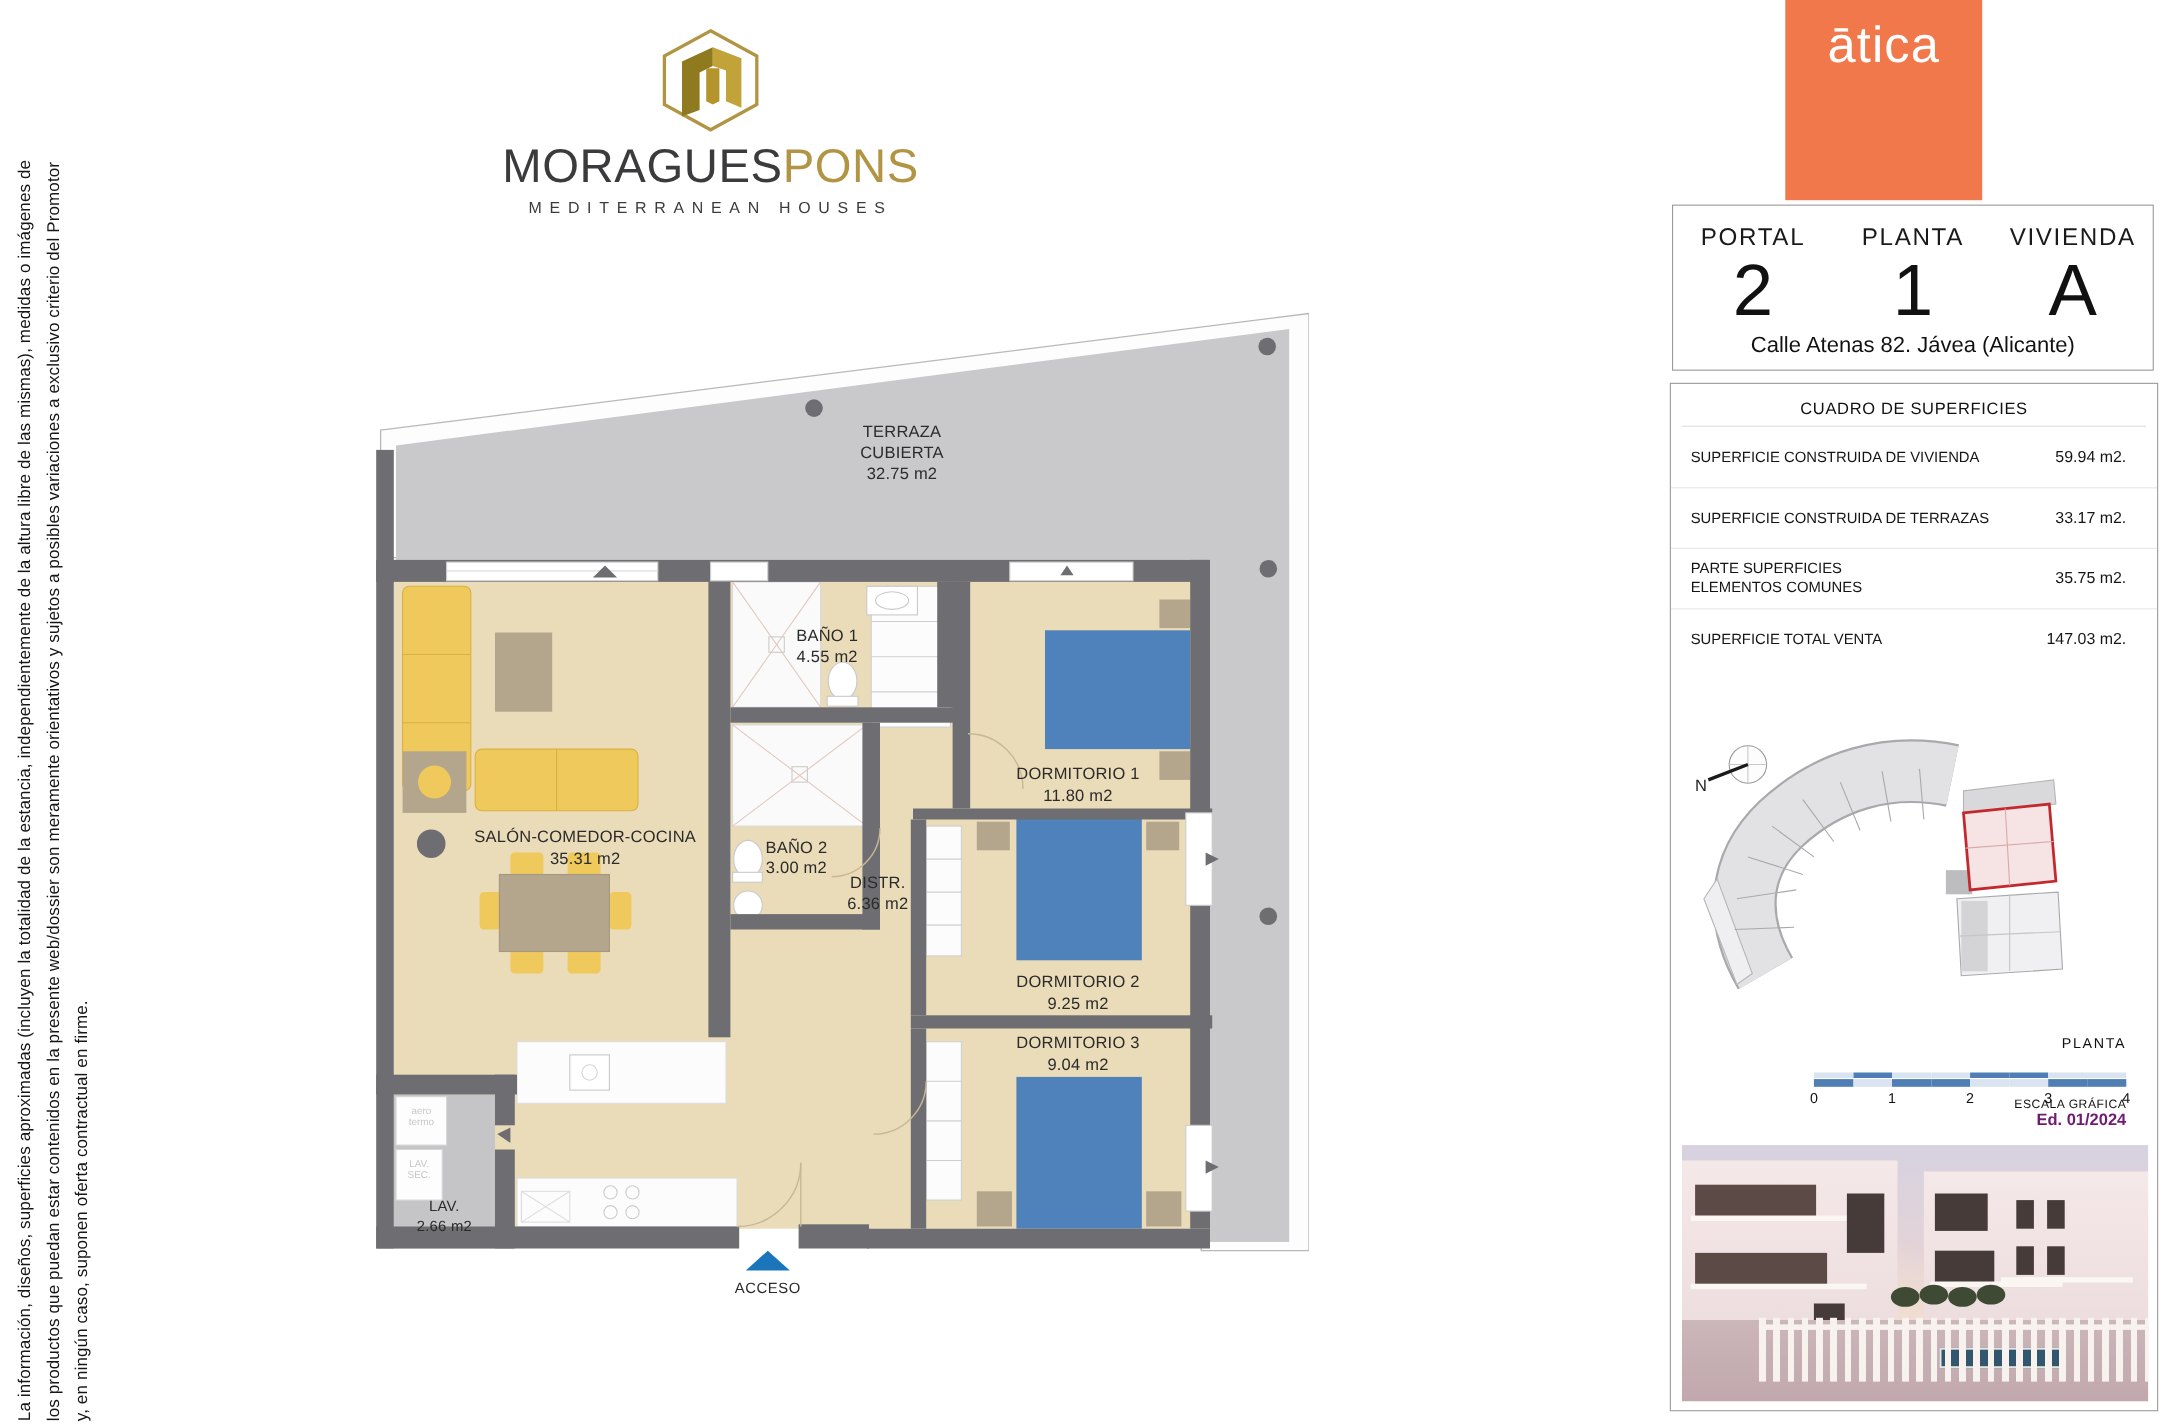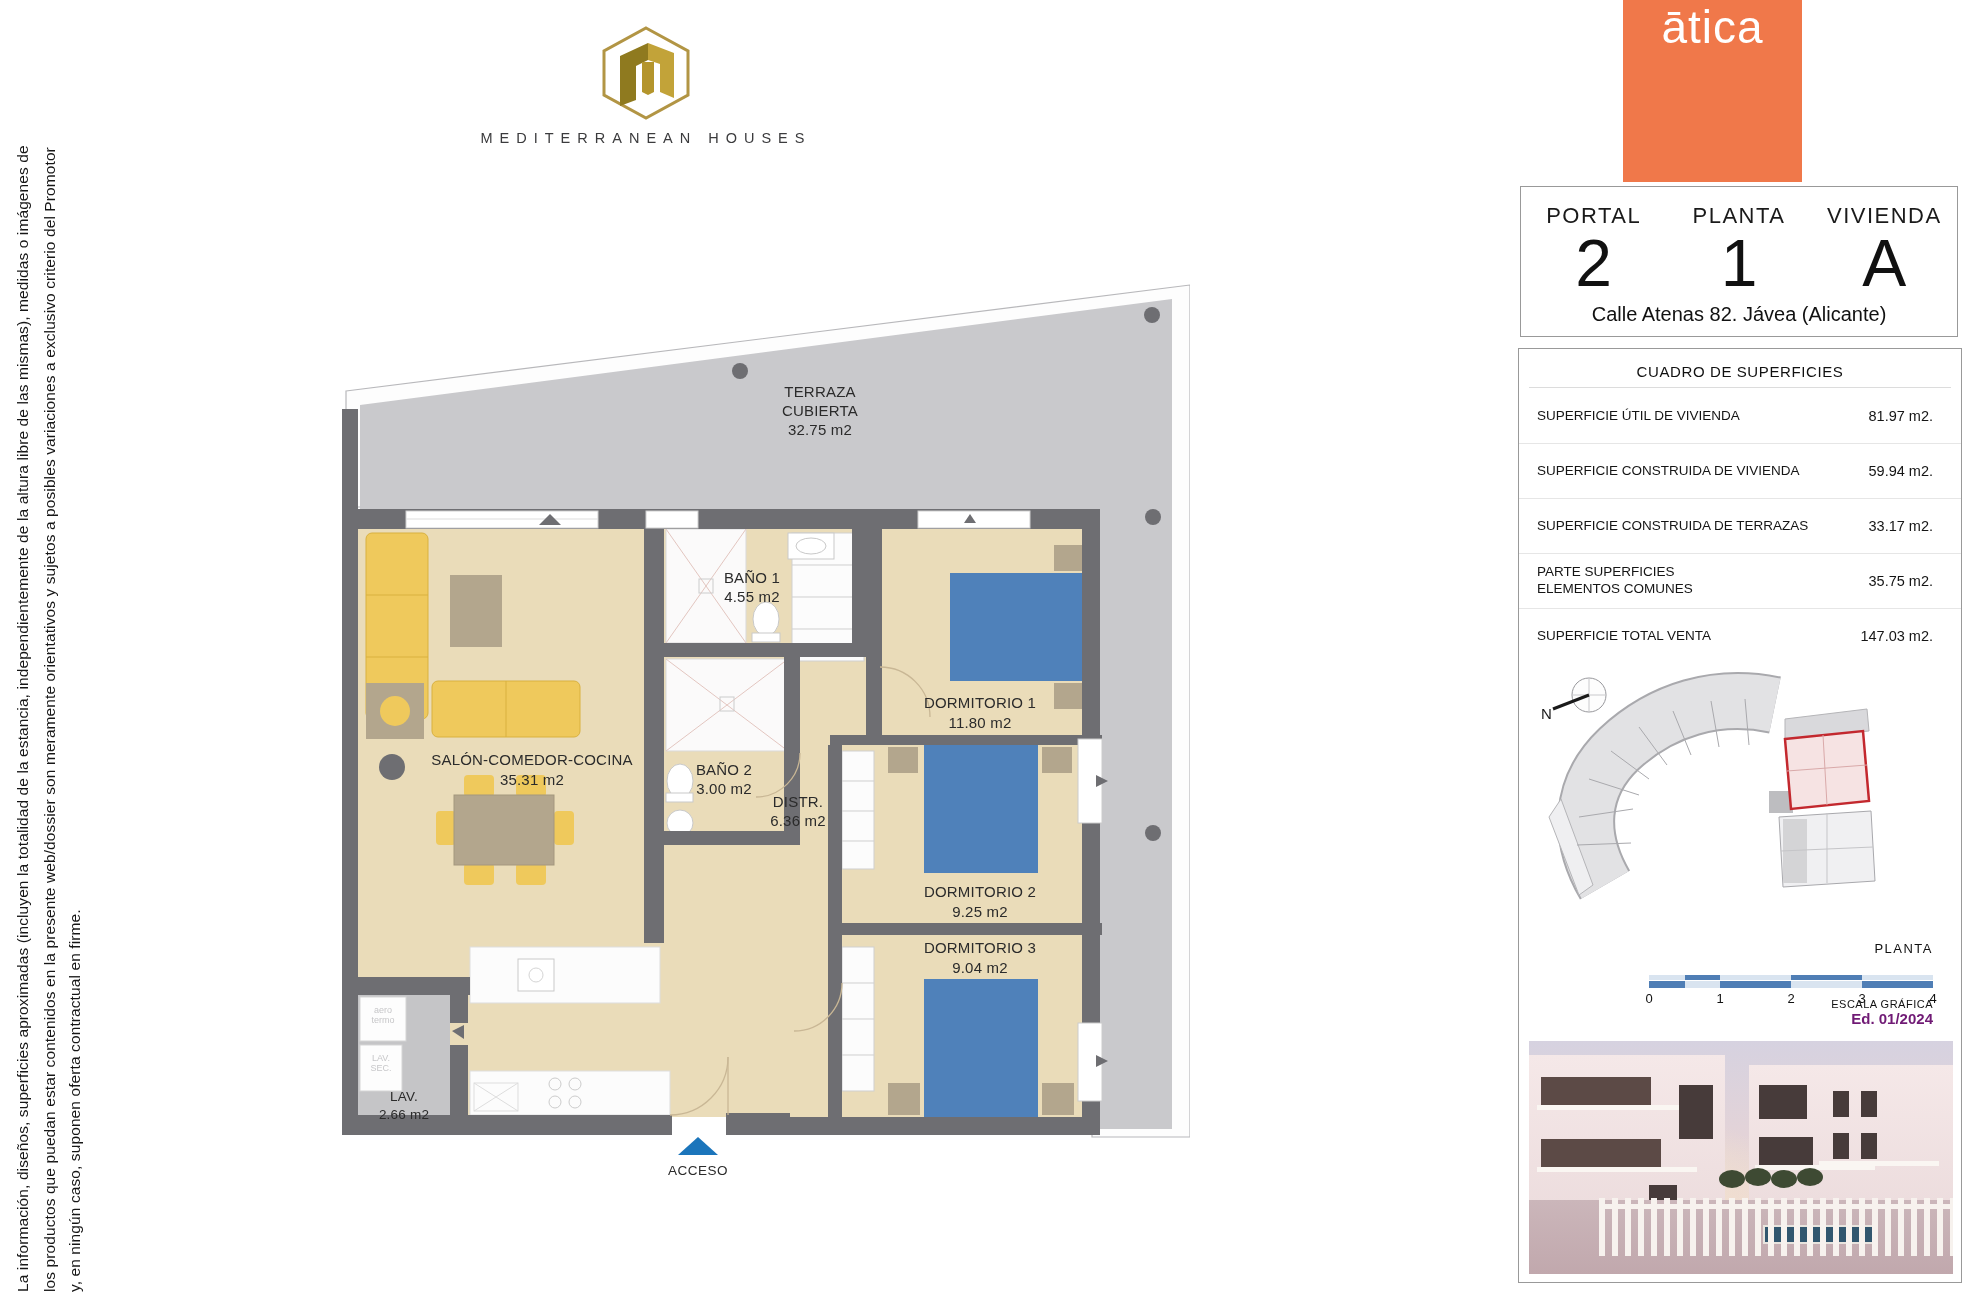--- a/index.html
+++ b/index.html
@@ -21,21 +21,21 @@
 
   
   #plan{position:absolute;left:340px;top:283px;}
   .room-label{font-size:15px;fill:#2b2b2b;text-anchor:middle;letter-spacing:.2px;}
   .room-label.small{font-size:13.5px;}
   .appl-label{font-size:9px;fill:#c7c7c9;text-anchor:middle;}
 
   
   .atica-box{position:absolute;left:1623px;top:0;width:179px;height:182px;
              background:#f0784a;text-align:center;}
-  .atica-box span{display:inline-block;margin-top:0;color:#fff;font-size:46px;letter-spacing:1px;}
+  .atica-box span{display:inline-block;margin-top:13px;color:#fff;font-size:46px;letter-spacing:1px;}
 
   .info-box{position:absolute;left:1520px;top:186px;width:438px;height:151px;
             border:1.5px solid #999;box-sizing:border-box;background:#fff;
             display:flex;flex-direction:column;}
   .info-cols{display:flex;flex:1;margin-top:16px;}
   .info-col{flex:1;text-align:center;}
   .info-col .lbl{font-size:22px;letter-spacing:1.5px;color:#1a1a1a;}
   .info-col .val{font-size:66px;font-weight:400;line-height:1.05;color:#111;}
   .info-addr{text-align:center;font-size:20px;margin-bottom:10px;color:#111;}
 
@@ -96,20 +96,21 @@
 <div class="v-line" id="disc2">los productos que puedan estar contenidos en la presente web/dossier son meramente orientativos y sujetos a posibles variaciones a exclusivo criterio del Promotor</div>
 <div class="v-line" id="disc3">y, en ningún caso, suponen oferta contractual en firme.</div>
 
 <div class="logo-wrap">
   <svg class="logo-hex" width="100" height="94" viewBox="0 0 100 94">
     <polygon points="50,2 92,25 92,69 50,92 8,69 8,25" fill="none" stroke="#b29544" stroke-width="3"></polygon>
     <polygon points="24,30 52,17 52,34 40,40 40,74 24,80" fill="#8f7a1f"></polygon>
     <polygon points="52,17 78,27 78,72 64,66 64,38 52,34" fill="#c2a339"></polygon>
     <polygon points="46,36 58,36 58,66 52,69 46,66" fill="#b4952c"></polygon>
   </svg>
+  <div class="brand-name"><span class="black">MORAGUES</span><span class="gold">PONS</span></div>
   <div class="brand-tag">MEDITERRANEAN HOUSES</div>
 </div>
 
 <svg id="plan" width="850" height="900" viewBox="0 0 850 900">
 
   <polygon points="6,108 850,2 850,854 752,854 752,224 6,224" fill="#fdfdfd" stroke="#b8b8bb" stroke-width="1.2"></polygon>
 
   <polygon points="20,122 832,16 832,846 758,846 758,226 20,226" fill="#c9c9cc"></polygon>
   <circle cx="400" cy="88" r="8" fill="#6e6e72"></circle>
   <circle cx="812" cy="32" r="8" fill="#6e6e72"></circle>
@@ -298,24 +299,20 @@
       <div class="val">A</div>
     </div>
   </div>
   <div class="info-addr">Calle Atenas 82. Jávea (Alicante)</div>
 </div>
 
 <div class="detail-box">
   <div class="tbl-title">CUADRO DE SUPERFICIES</div>
   <div class="tbl-sep"></div>
   <div class="tbl">
-    <div class="tbl-row">
-      <span class="lbls">SUPERFICIE ÚTIL DE VIVIENDA</span>
-      <span class="val">81.97 m2.</span>
-    </div>
     <div class="tbl-row">
       <span class="lbls">SUPERFICIE CONSTRUIDA DE VIVIENDA</span>
       <span class="val">59.94 m2.</span>
     </div>
     <div class="tbl-row">
       <span class="lbls">SUPERFICIE CONSTRUIDA DE TERRAZAS</span>
       <span class="val">33.17 m2.</span>
     </div>
     <div class="tbl-row">
       <span class="lbls">

